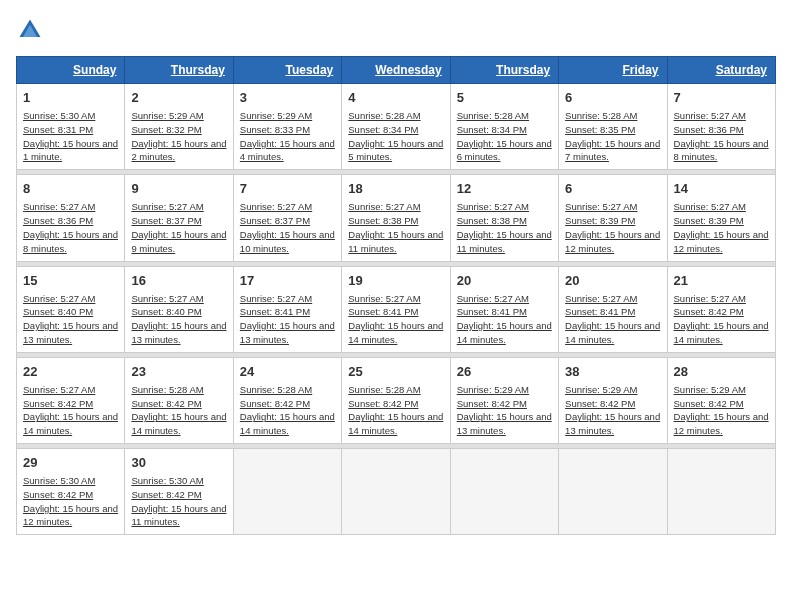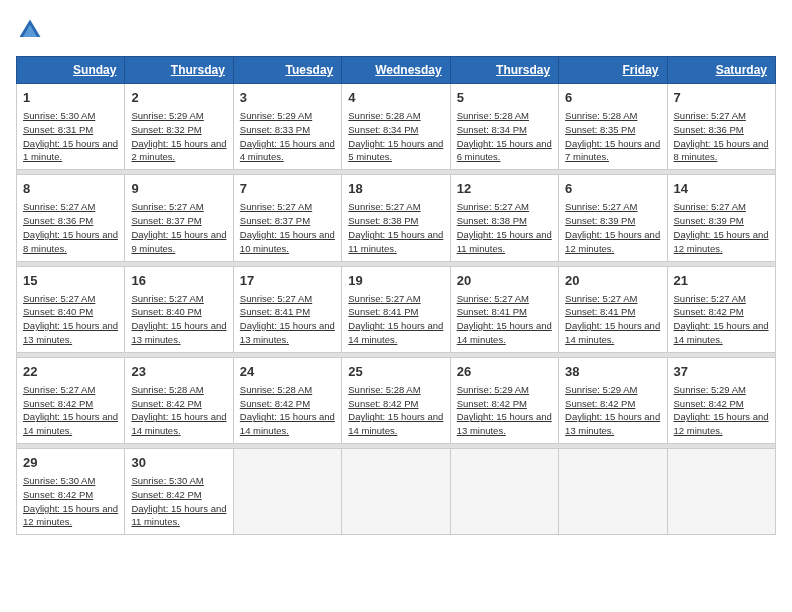--- a/index.html
+++ b/index.html
@@ -316,21 +316,21 @@
 and 13 minutes.</div>
         </td>
         <td>
           <span class="day-number">38</span>
           <div class="day-info">Sunrise: 5:29 AM
 Sunset: 8:42 PM
 Daylight: 15 hours
 and 13 minutes.</div>
         </td>
         <td>
-          <span class="day-number">37</span>
+          <span class="day-number">28</span>
           <div class="day-info">Sunrise: 5:29 AM
 Sunset: 8:42 PM
 Daylight: 15 hours
 and 12 minutes.</div>
         </td>
       </tr>
       <tr>
         <td colspan="7" style="height: 5px; background-color: rgb(224, 224, 224); padding: 0px;"></td>
       </tr>
       <tr>

